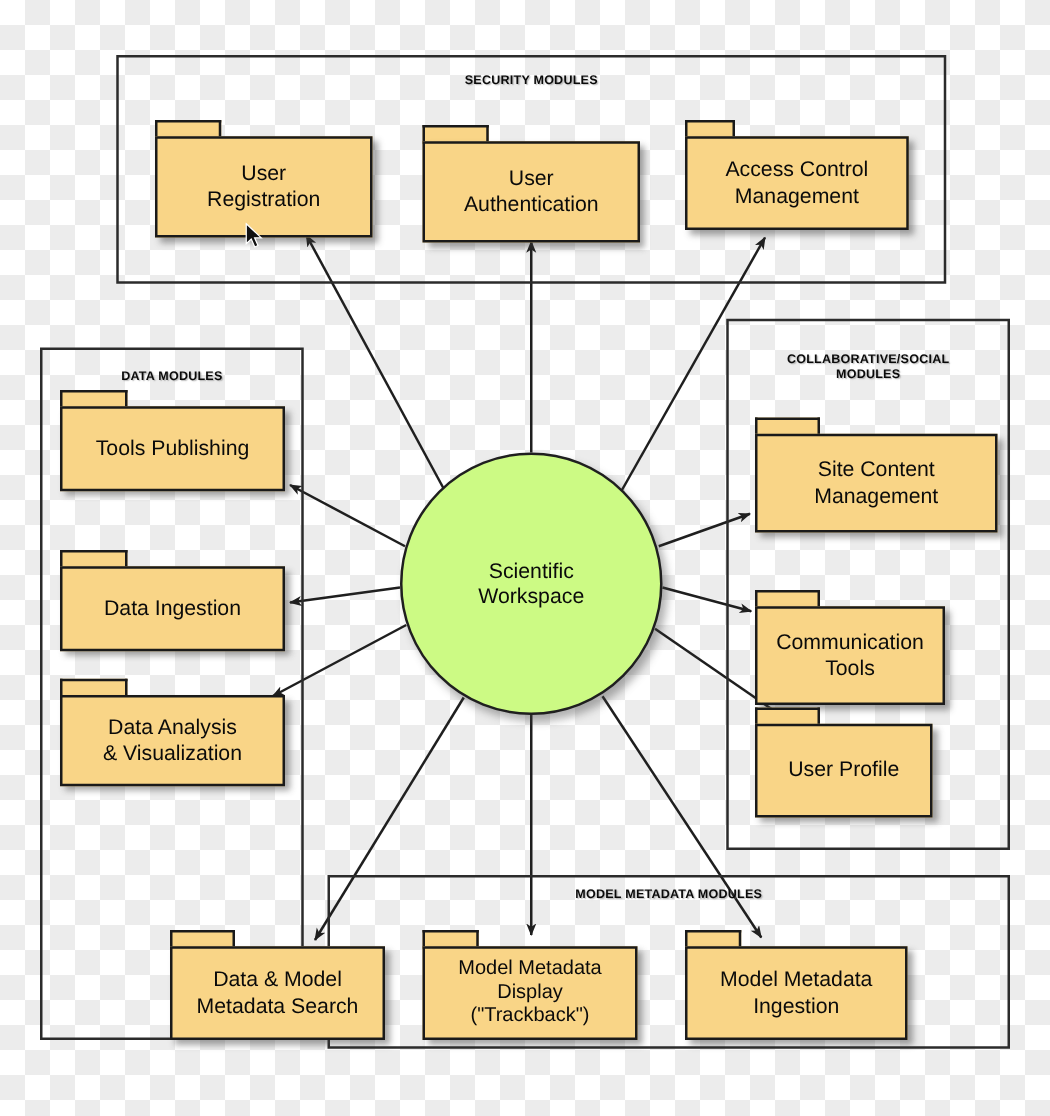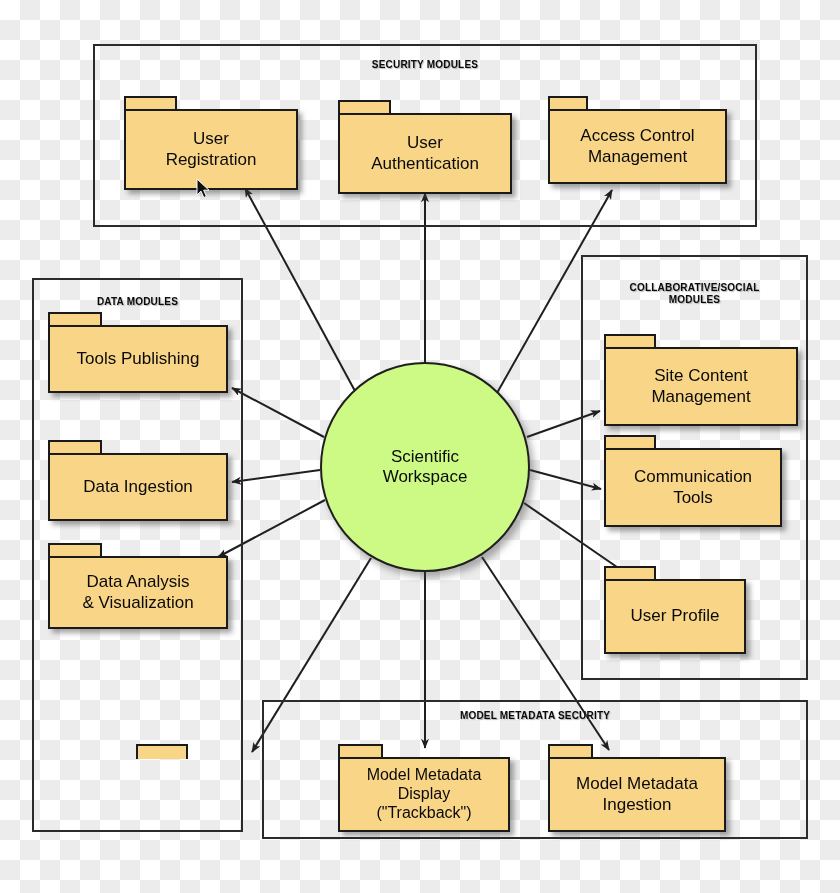--- a/index.html
+++ b/index.html
@@ -215,41 +215,45 @@
   </div>
 
   <div class="pkg" style="left:604px; top:334px; width:194px; height:92px;">
     <div class="pkg-tab" style="width:52px;"></div>
     <div class="pkg-body">
       <span class="pkg-label">Site Content
 Management</span>
     </div>
   </div>
 
-  <div class="pkg" style="left:604px; top:435px; width:178px; height:92px;">
+  <div class="pkg" style="left:604px; top:472px; width:152px; height:92px;">
     <div class="pkg-tab" style="width:52px;"></div>
     <div class="pkg-body">
       <span class="pkg-label">Communication
 Tools</span>
     </div>
   </div>
 
   <div class="pkg" style="left:604px; top:566px; width:142px; height:88px;">
     <div class="pkg-tab" style="width:52px;"></div>
     <div class="pkg-body">
       <span class="pkg-label">User Profile</span>
     </div>
   </div>
 
   <div class="group" style="left:262px; top:700px; width:546px; height:139px;">
-    <div class="group-title" style="top:8px;">MODEL METADATA SECURITY</div>
+    <div class="group-title" style="top:8px;">MODEL METADATA MODULES</div>
   </div>
 
   <div class="pkg" style="left:136px; top:744px; width:172px; height:88px;">
     <div class="pkg-tab" style="width:52px;"></div>
+    <div class="pkg-body">
+      <span class="pkg-label">Data &amp; Model
+Metadata Search</span>
+    </div>
   </div>
 
   <div class="pkg" style="left:338px; top:744px; width:172px; height:88px;">
     <div class="pkg-tab" style="width:45px;"></div>
     <div class="pkg-body">
       <span class="pkg-label" style="font-size:16px;">Model Metadata
 Display
 ("Trackback")</span>
     </div>
   </div>

